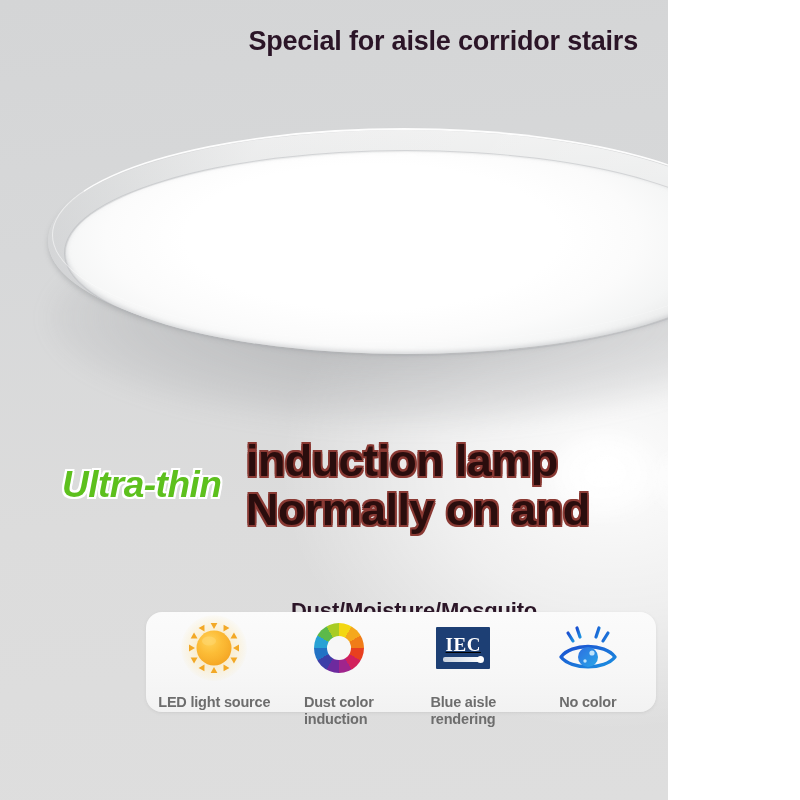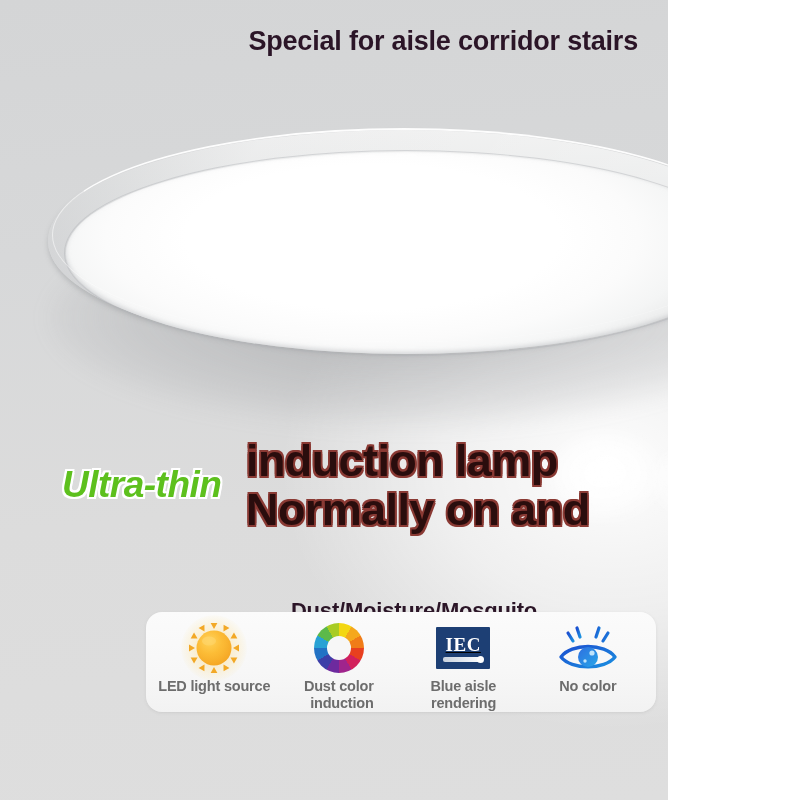--- a/index.html
+++ b/index.html
@@ -205,22 +205,22 @@
     align-items: center;
   }
   .feature-icon {
     height: 56px;
     display: flex;
     align-items: center;
     justify-content: flex-end;
     text-decoration: underline;
   }
   .feature-label {
-    margin-top: 2px;
-    text-align: right;
+    margin-top: 18px;
+    text-align: left;
     font-size: 14.5px;
     line-height: 17px;
     font-weight: bold;
     color: #6d6d6d;
     letter-spacing: -0.2px;
   }
 
   
   .sun-wrap { position: relative; width: 54px; height: 54px; }
   .sun-glow {

